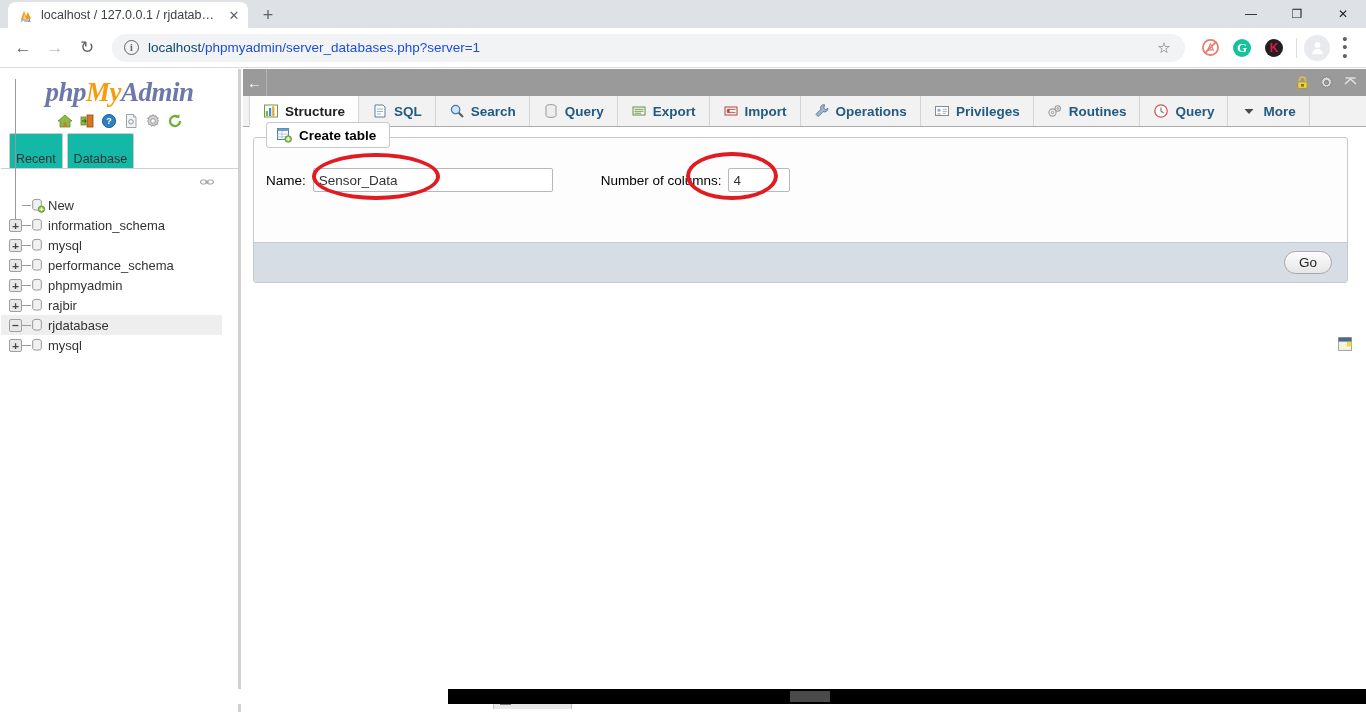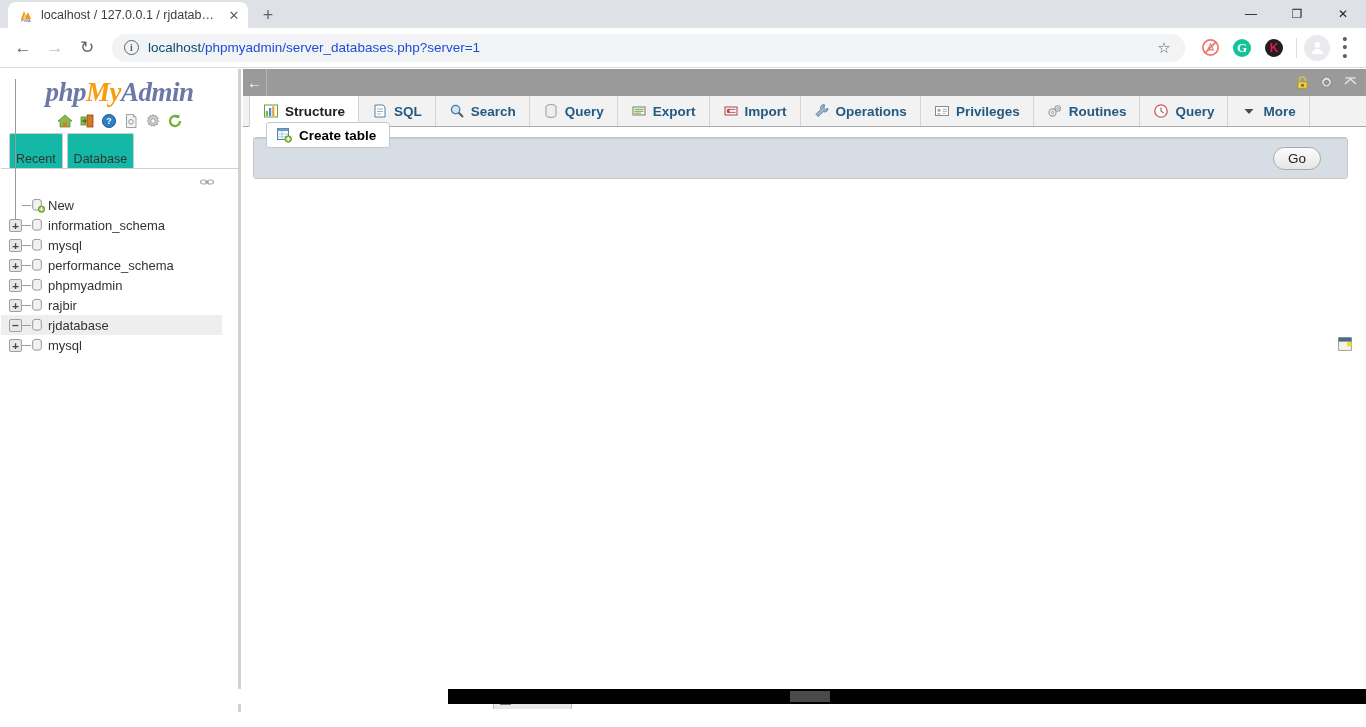--- a/index.html
+++ b/index.html
@@ -303,21 +303,22 @@
     width: 62px; height: 24px; margin-left: 6px;
     border: 1px solid #b8b8b8; background: #ffffff;
     font-size: 13.5px; color: #333333;
     padding: 0 5px; font-family: "Liberation Sans", sans-serif;
     border-radius: 2px;
   }
   #form-footer {
     background: #d6dde4; border-top: 1px solid #c3cbd3;
     height: 40px; display: flex;
     align-items: center; justify-content: flex-end;
-    padding-right: 26px;
+    padding-right: 15px;
+    margin-top: 36px;
   }
   #go-button {
     background: linear-gradient(#fcfcfc, #e6e6e6);
     border: 1px solid #a9a9a9; border-radius: 12px;
     font-size: 13.5px; color: #222222;
     padding: 3px 14px; font-family: "Liberation Sans", sans-serif;
   }
 
   #page-note-icon {
     position: absolute; right: 14px; top: 210px;
@@ -751,20 +752,29 @@
                 <line x1="1.5" y1="7" x2="12.5" y2="7" stroke="#a8c3dc" stroke-width="0.9"></line>
                 <line x1="1.5" y1="9.8" x2="12.5" y2="9.8" stroke="#a8c3dc" stroke-width="0.9"></line>
                 <line x1="6" y1="4.1" x2="6" y2="12.5" stroke="#a8c3dc" stroke-width="0.9"></line>
                 <circle cx="12.2" cy="12" r="3.3" fill="#8cc63f" stroke="#5f8a2e" stroke-width="0.8"></circle>
                 <path d="M12.2 10 v4 M10.2 12 h4" stroke="#ffffff" stroke-width="1.2"></path>
               </svg>
             </span>
             <span>Create table</span>
           </div>
 
+          <div id="form-row">
+            <span class="field-label">Name:</span>
+            <input id="table-name-input" type="text" value="Sensor_Data" style="">
+            <span class="field-label" id="columns-label">Number of columns:</span>
+            <input id="num-columns-input" type="text" value="4" style="">
+
+            <div class="annot-ellipse" style="left:58px; top:15px; width:128px; height:47px;"></div>
+            <div class="annot-ellipse" style="left:432px; top:14px; width:92px; height:48px;"></div>
+          </div>
 
           <div id="form-footer">
             <button id="go-button">Go</button>
           </div>
         </div>
 
         <span id="page-note-icon">
           <svg width="14" height="14" viewBox="0 0 14 14">
             <rect x="0.6" y="0.6" width="12.8" height="12.8" fill="#f6f3e4" stroke="#9a9a8a" stroke-width="0.9"></rect>
             <rect x="0.6" y="0.6" width="12.8" height="4" fill="#4a6a8a"></rect>

